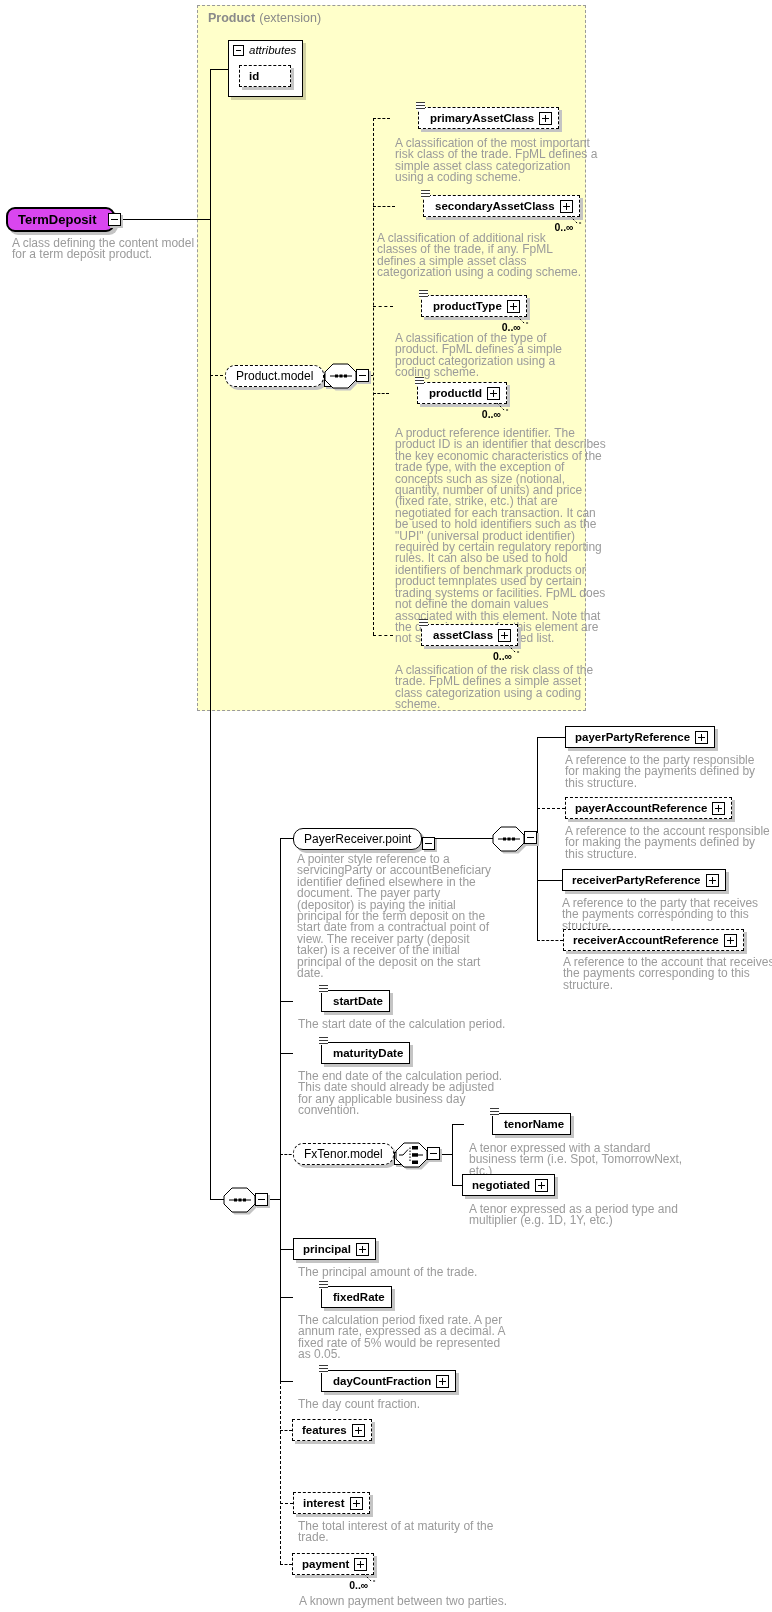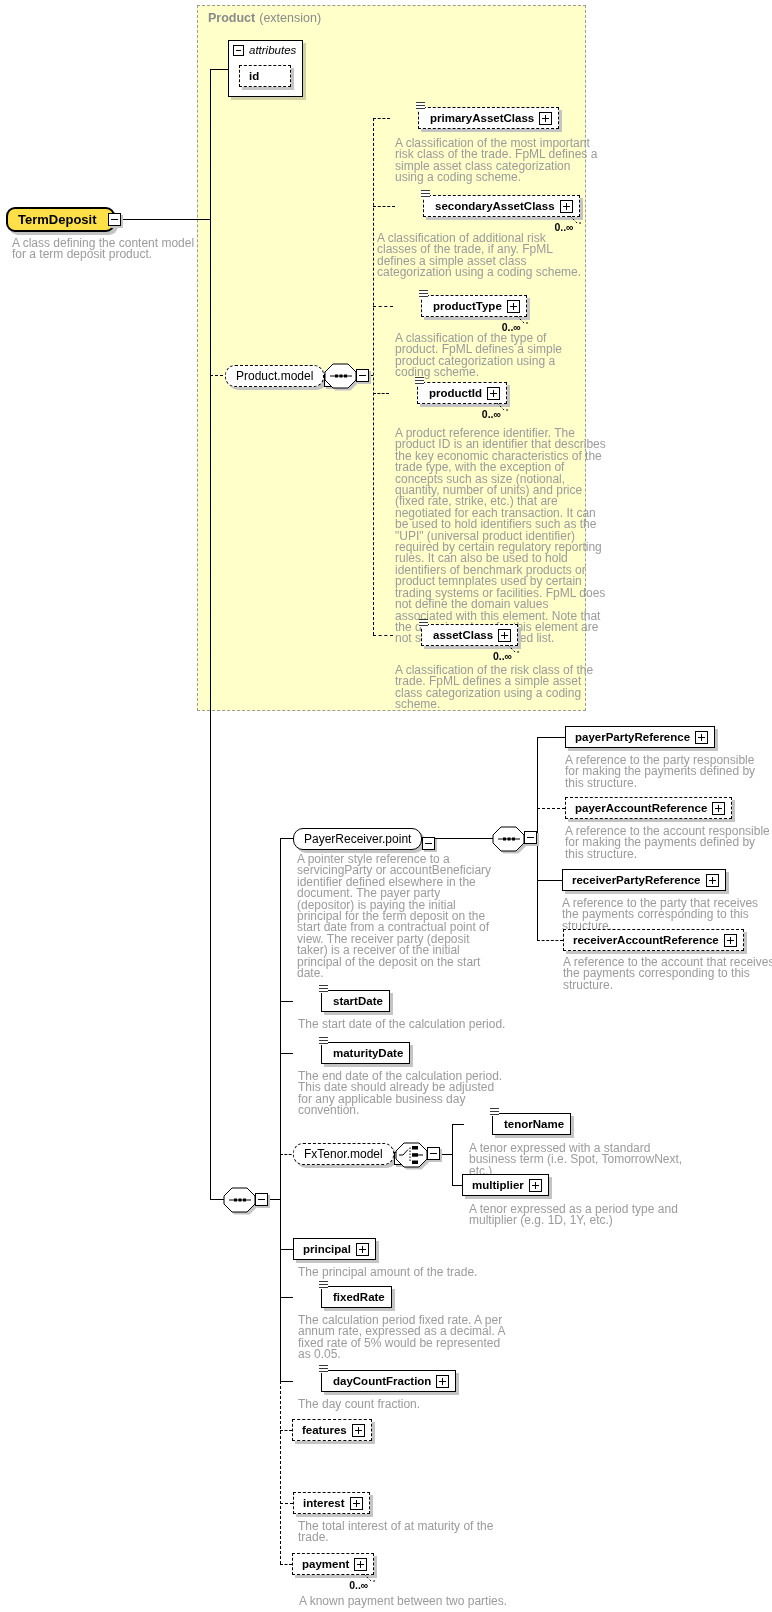--- a/index.html
+++ b/index.html
@@ -40,21 +40,21 @@
   
   .gnode{position:absolute;z-index:2;display:inline-flex;align-items:flex-end;height:22px;}
   .gbox{display:inline-flex;align-items:center;height:22px;padding:0 10px;background:#fff;
         border:1px solid #000;border-radius:10px;box-shadow:3px 3px 0 #c4c4c4;box-sizing:border-box;
         font-size:12px;color:#000;white-space:nowrap;}
   .gbox.dsh{border-style:dashed;}
   .gnode .pm{box-shadow:2px 2px 0 #c4c4c4;}
 
   
   .rootnode{position:absolute;left:6px;top:207px;z-index:2;display:inline-flex;align-items:center;
-            height:25px;padding:0 16px 0 10px;background:#fde047;border:2px solid #000;border-radius:9px;
+            height:25px;padding:0 16px 0 10px;background:#d946ef;border:2px solid #000;border-radius:9px;
             box-shadow:3px 3px 0 #c4c4c4;box-sizing:border-box;font-size:13px;font-weight:bold;}
   .rootnode .pm{position:absolute;right:-8px;top:50%;margin-top:-6.5px;box-shadow:2px 2px 0 #c4c4c4;}
 
   
   .attrbox{position:absolute;left:228px;top:40px;width:75px;height:57px;background:#fff;
            border:1px solid #000;box-shadow:3px 3px 0 #d2d2a4;box-sizing:border-box;z-index:2;}
   .attrhdr{display:flex;align-items:center;gap:5px;padding:3px 0 0 4px;
            font-size:11.5px;font-style:italic;color:#000;}
   .attrbox .node{left:10px;top:24px;min-width:52px;}
 
@@ -286,21 +286,21 @@
     <rect x="19" y="20.5" width="6" height="3.5" fill="#000"></rect>
     <line x1="25" y1="15" x2="30" y2="15" stroke="#000"></line>
   </svg>
   <span class="pm abs" style="left:427px;top:1147px"></span>
 
   <div class="node e" style="left:464px;top:1113px">
     <span class="eicon"></span>
     <span>tenorName</span>
   </div>
   <div class="node" style="left:462px;top:1174px">
-    <span>multiplier</span>
+    <span>negotiated</span>
     <span class="pm plus"></span>
   </div>
 
   <div class="node" style="left:293px;top:1238px">
     <span>principal</span>
     <span class="pm plus"></span>
   </div>
   <div class="node e" style="left:293px;top:1286px">
     <span class="eicon"></span>
     <span>fixedRate</span>

